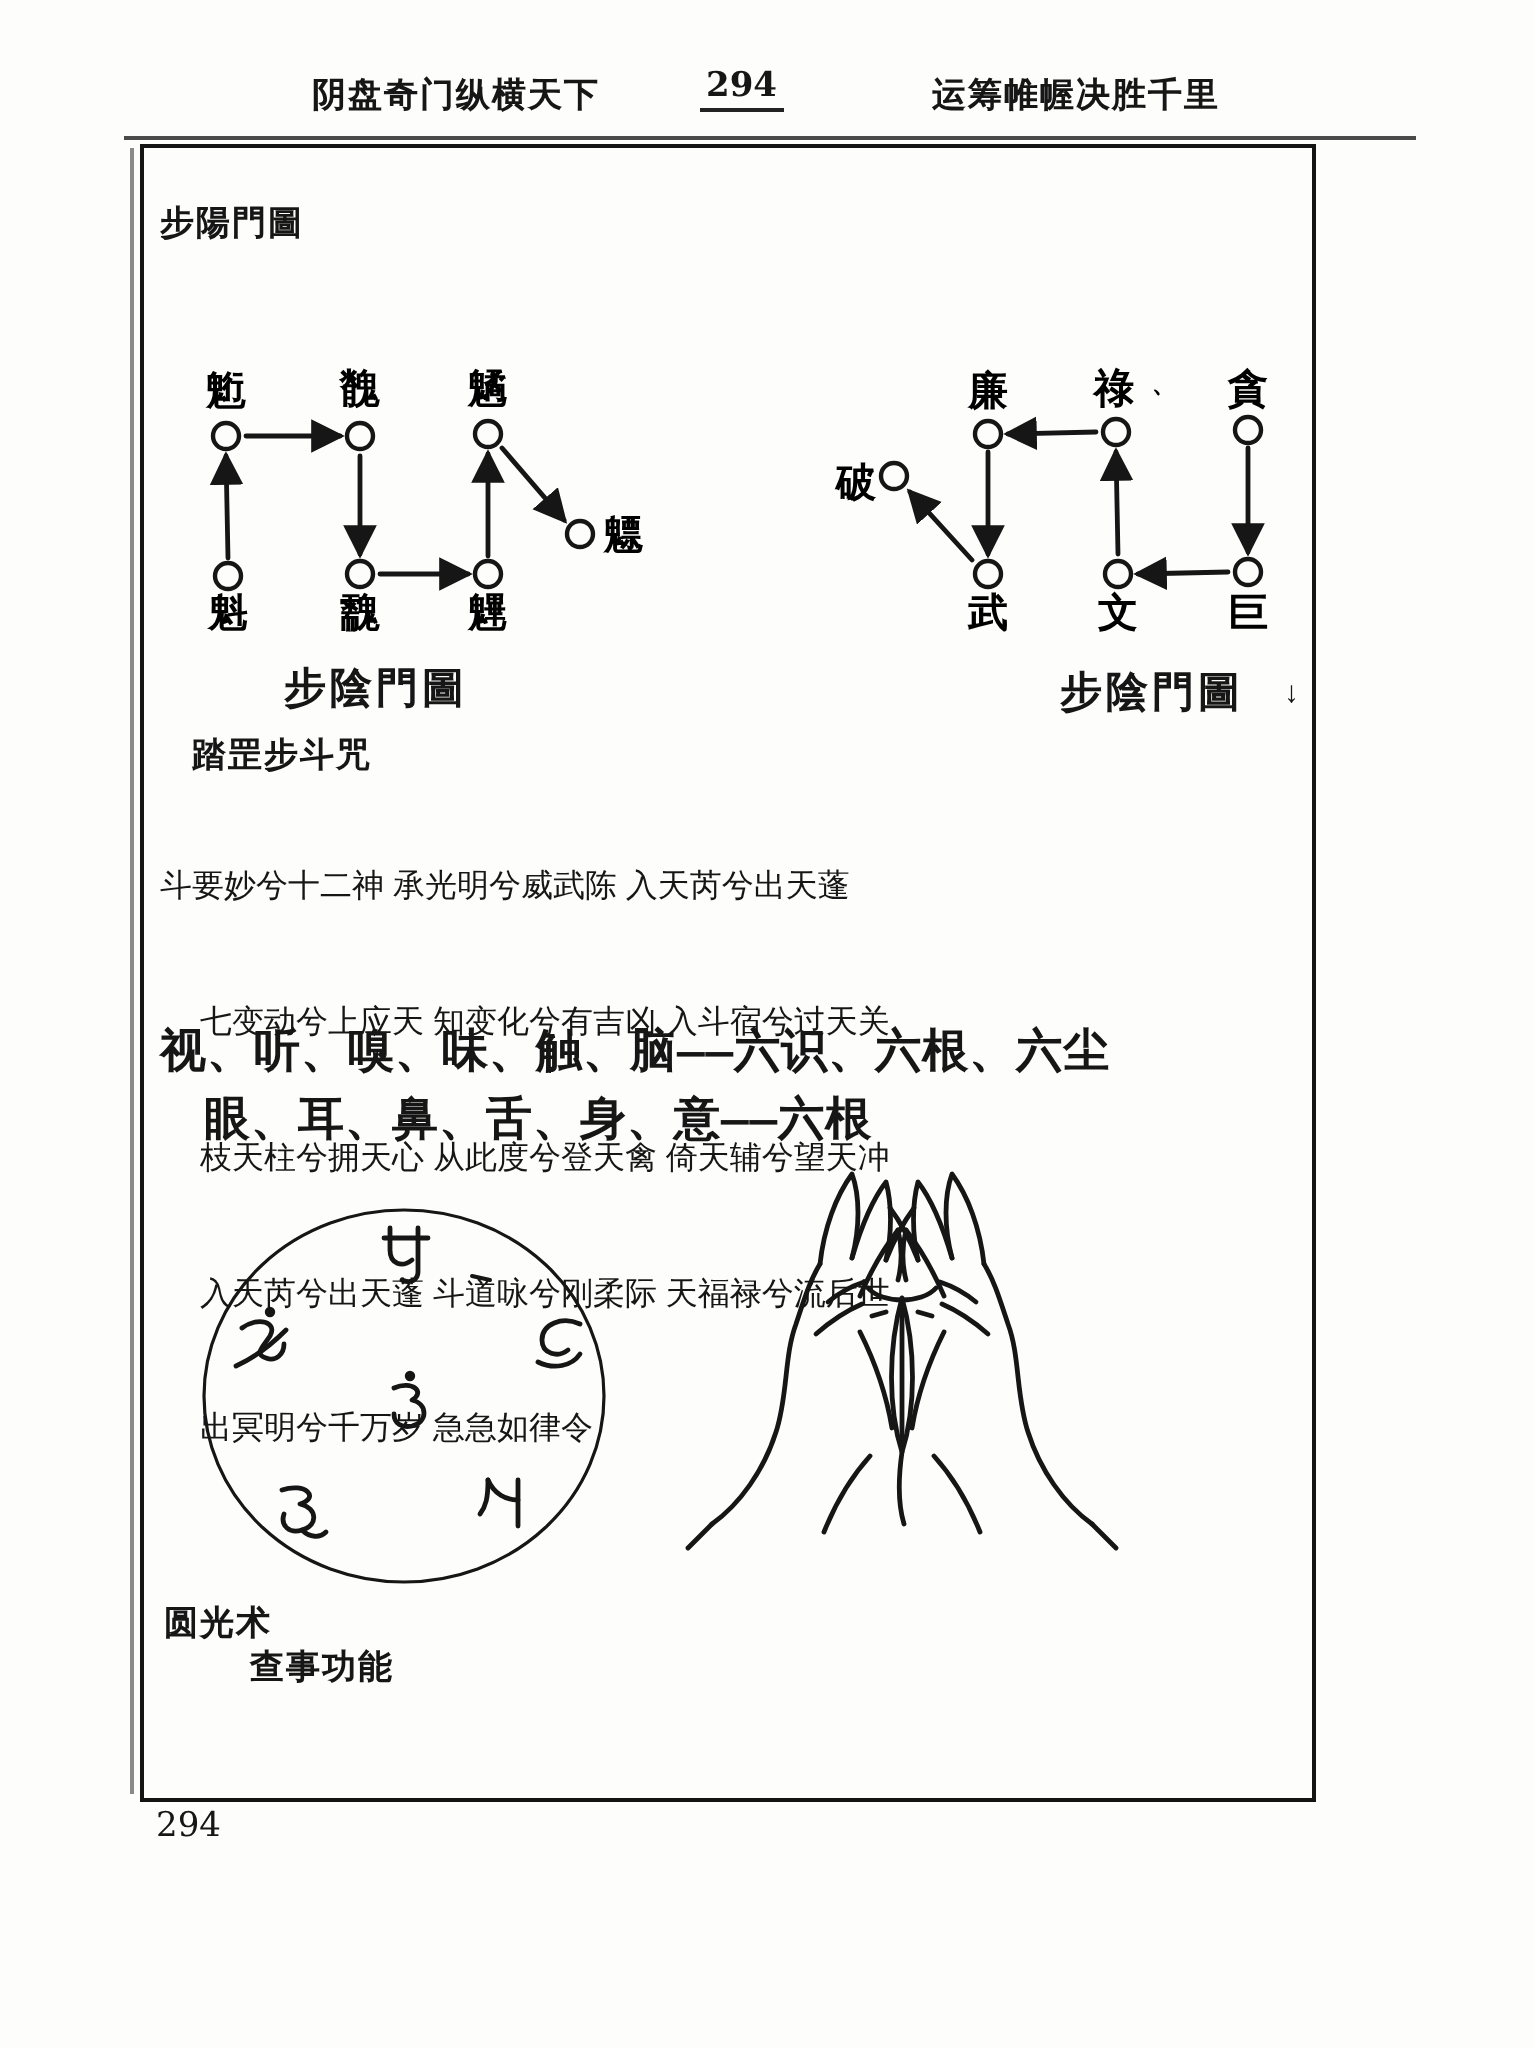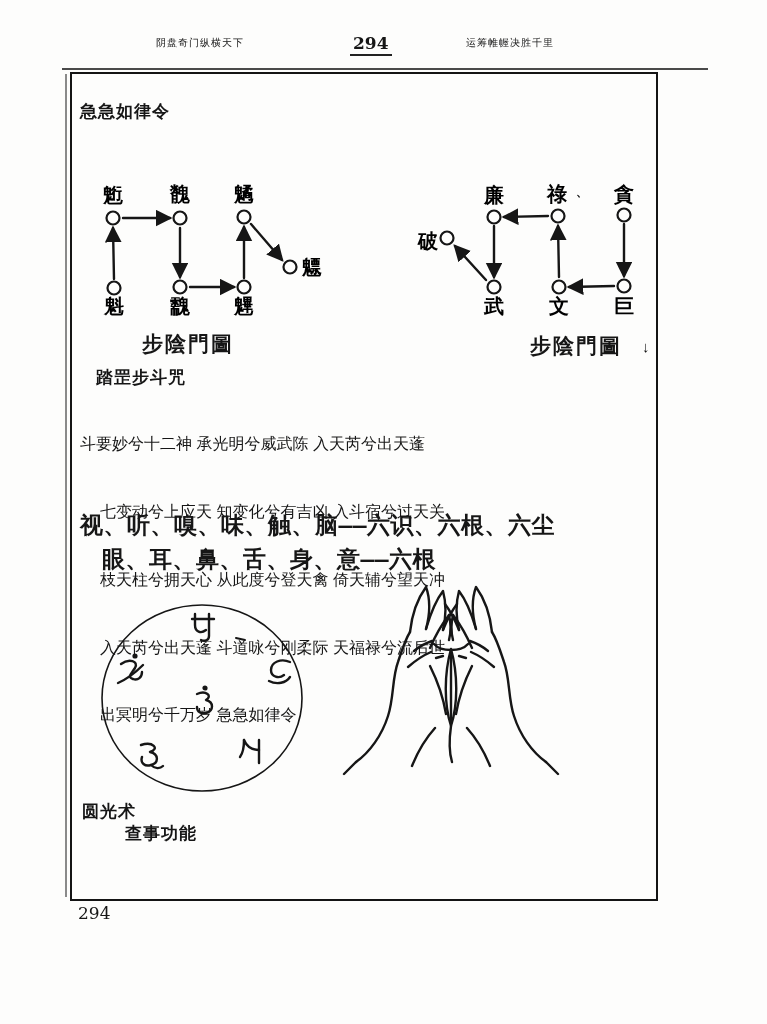--- a/index.html
+++ b/index.html
@@ -2,21 +2,21 @@
 <html><head>
 <meta charset="utf-8">
 <style>
   html,body{margin:0;padding:0;}
   body{
     width:767px;height:1024px;position:relative;background:#fdfdfc;
     font-family:"Liberation Sans",sans-serif;color:#161616;overflow:hidden;
   }
   .abs{position:absolute;}
   
-  .hdr{font-size:10px;font-weight:normal;letter-spacing:1px;white-space:nowrap;}
+  .hdr{font-size:17px;font-weight:bold;letter-spacing:1px;white-space:nowrap;}
   .pageno{font-family:"DejaVu Serif",serif;font-weight:bold;font-size:17px;
           border-bottom:2px solid #222;padding:0 3px 1px 3px;}
   
   .top-rule{left:62px;top:68px;width:646px;height:2px;background:#4a4a4a;}
   .content-box{left:70px;top:72px;width:584px;height:825px;
                border:2.5px solid #141414;background:transparent;}
   .left-edge{left:65px;top:74px;width:1.5px;height:823px;background:#8a8a8a;}
   .section-title{left:8px;top:26px;font-size:17px;font-weight:bold;letter-spacing:1px;}
   
   svg text.star{font-family:"Liberation Sans",sans-serif;font-size:20px;font-weight:600;}
@@ -39,21 +39,21 @@
 
 <div class="abs hdr" style="left:156px;top:36px;">阴盘奇门纵横天下</div>
 <div class="abs" style="left:350px;top:33px;"><span class="pageno">294</span></div>
 <div class="abs hdr" style="left:466px;top:36px;">运筹帷幄决胜千里</div>
 
 <div class="abs top-rule"></div>
 <div class="abs left-edge"></div>
 
 <div class="abs content-box">
 
-  <div class="abs section-title">急急如律令</div>
+  <div class="abs section-title">步陽門圖</div>
 
   <svg class="abs" style="left:25px;top:106px;" width="240" height="142" viewBox="0 0 240 142">
     <defs>
       <marker id="ah1" markerWidth="8" markerHeight="8" refX="6" refY="3.5" orient="auto">
         <path d="M0,0 L7,3.5 L0,7 Z" fill="#161616"></path>
       </marker>
     </defs>
 
     <line class="ink" x1="17" y1="99" x2="16" y2="48" stroke-width="2.4" marker-end="url(#ah1)"></line>
     <line class="ink" x1="26" y1="38" x2="73" y2="38" stroke-width="2.4" marker-end="url(#ah1)"></line>

